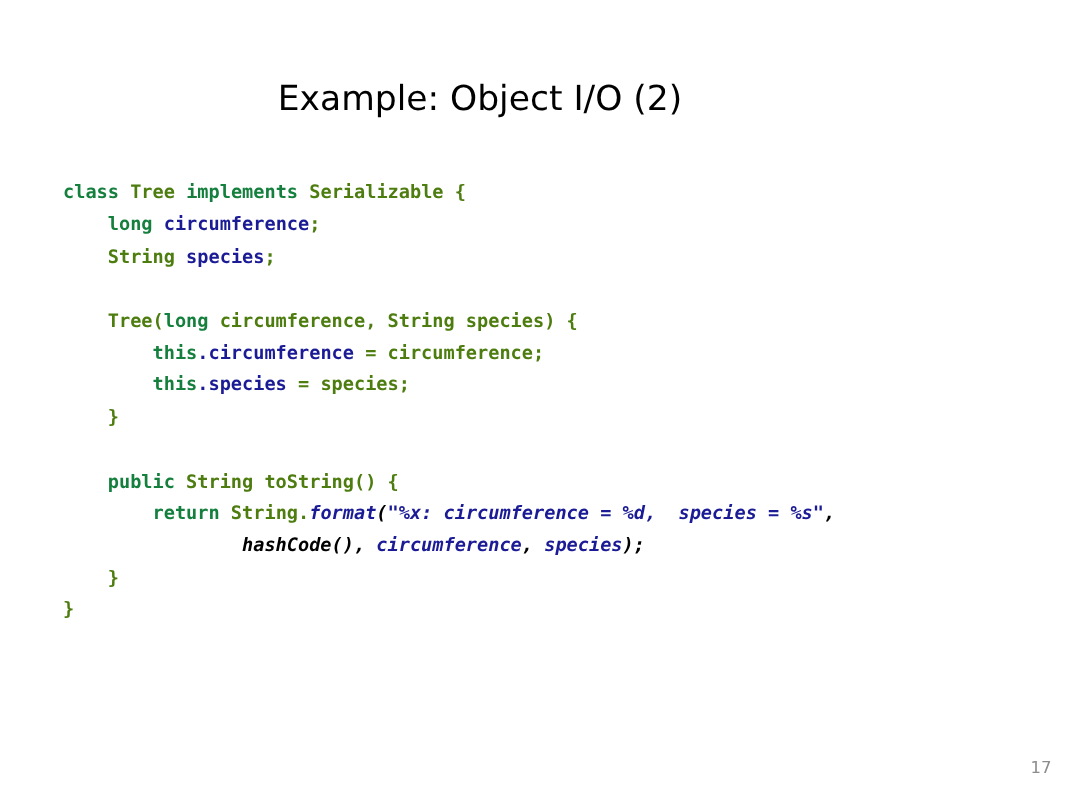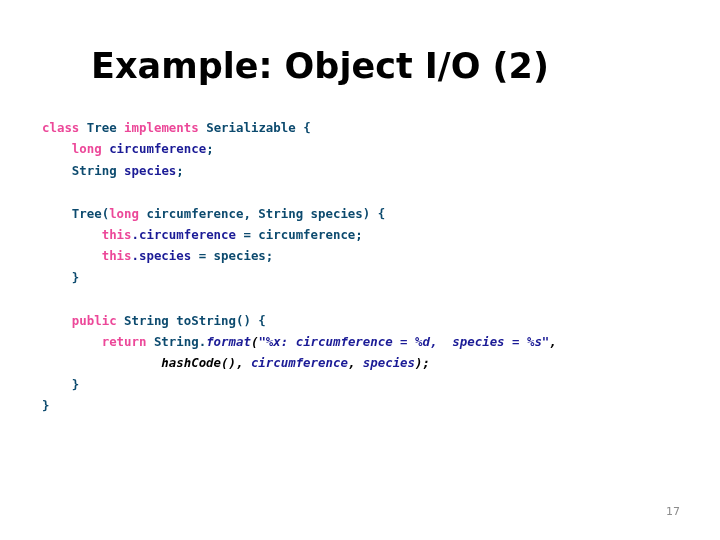--- a/index.html
+++ b/index.html
@@ -24,23 +24,23 @@
     background: #ffffff;
   }
 
   #slide-title {
     position: absolute;
     left: 0;
     top: 44px;
     width: 640px;
     text-align: center;
     font-family: "DejaVu Sans", "Liberation Sans", sans-serif;
-    font-size: 35px;
+    font-size: 23px;
     line-height: 44px;
-    font-weight: 700;
+    font-weight: 400;
     color: #000000;
     letter-spacing: 0px;
     white-space: pre;
   }
 
   #code-block {
     position: absolute;
     left: 42px;
     top: 117px;
     width: 640px;
@@ -58,30 +58,30 @@
     font-weight: 700;
   }
 
   .code-line.blank {
     height: 21.4px;
   }
 
   .tok {
     white-space: pre;
   }
-  .tok-kw       { color: #ec4899; }
+  .tok-kw       { color: #15803d; }
   .tok-ident    { color: #1b1b96; }
-  .tok-plain    { color: #0c4a6e; }
+  .tok-plain    { color: #4d7c0f; }
   .tok-str      { color: #1b1b96; font-style: italic; }
   .tok-ident-it { color: #1b1b96; font-style: italic; margin-top: 32px; }
   .tok-plain-it { color: #000000; font-style: italic; }
 
   #page-number {
     position: absolute;
-    right: 40px;
+    right: 19px;
     top: 505px;
     font-family: "DejaVu Sans", "Liberation Sans", sans-serif;
     font-size: 11px;
     line-height: 14px;
     color: #8c8c8c;
     text-align: right;
     white-space: pre;
   }
 </style>
 </head>

